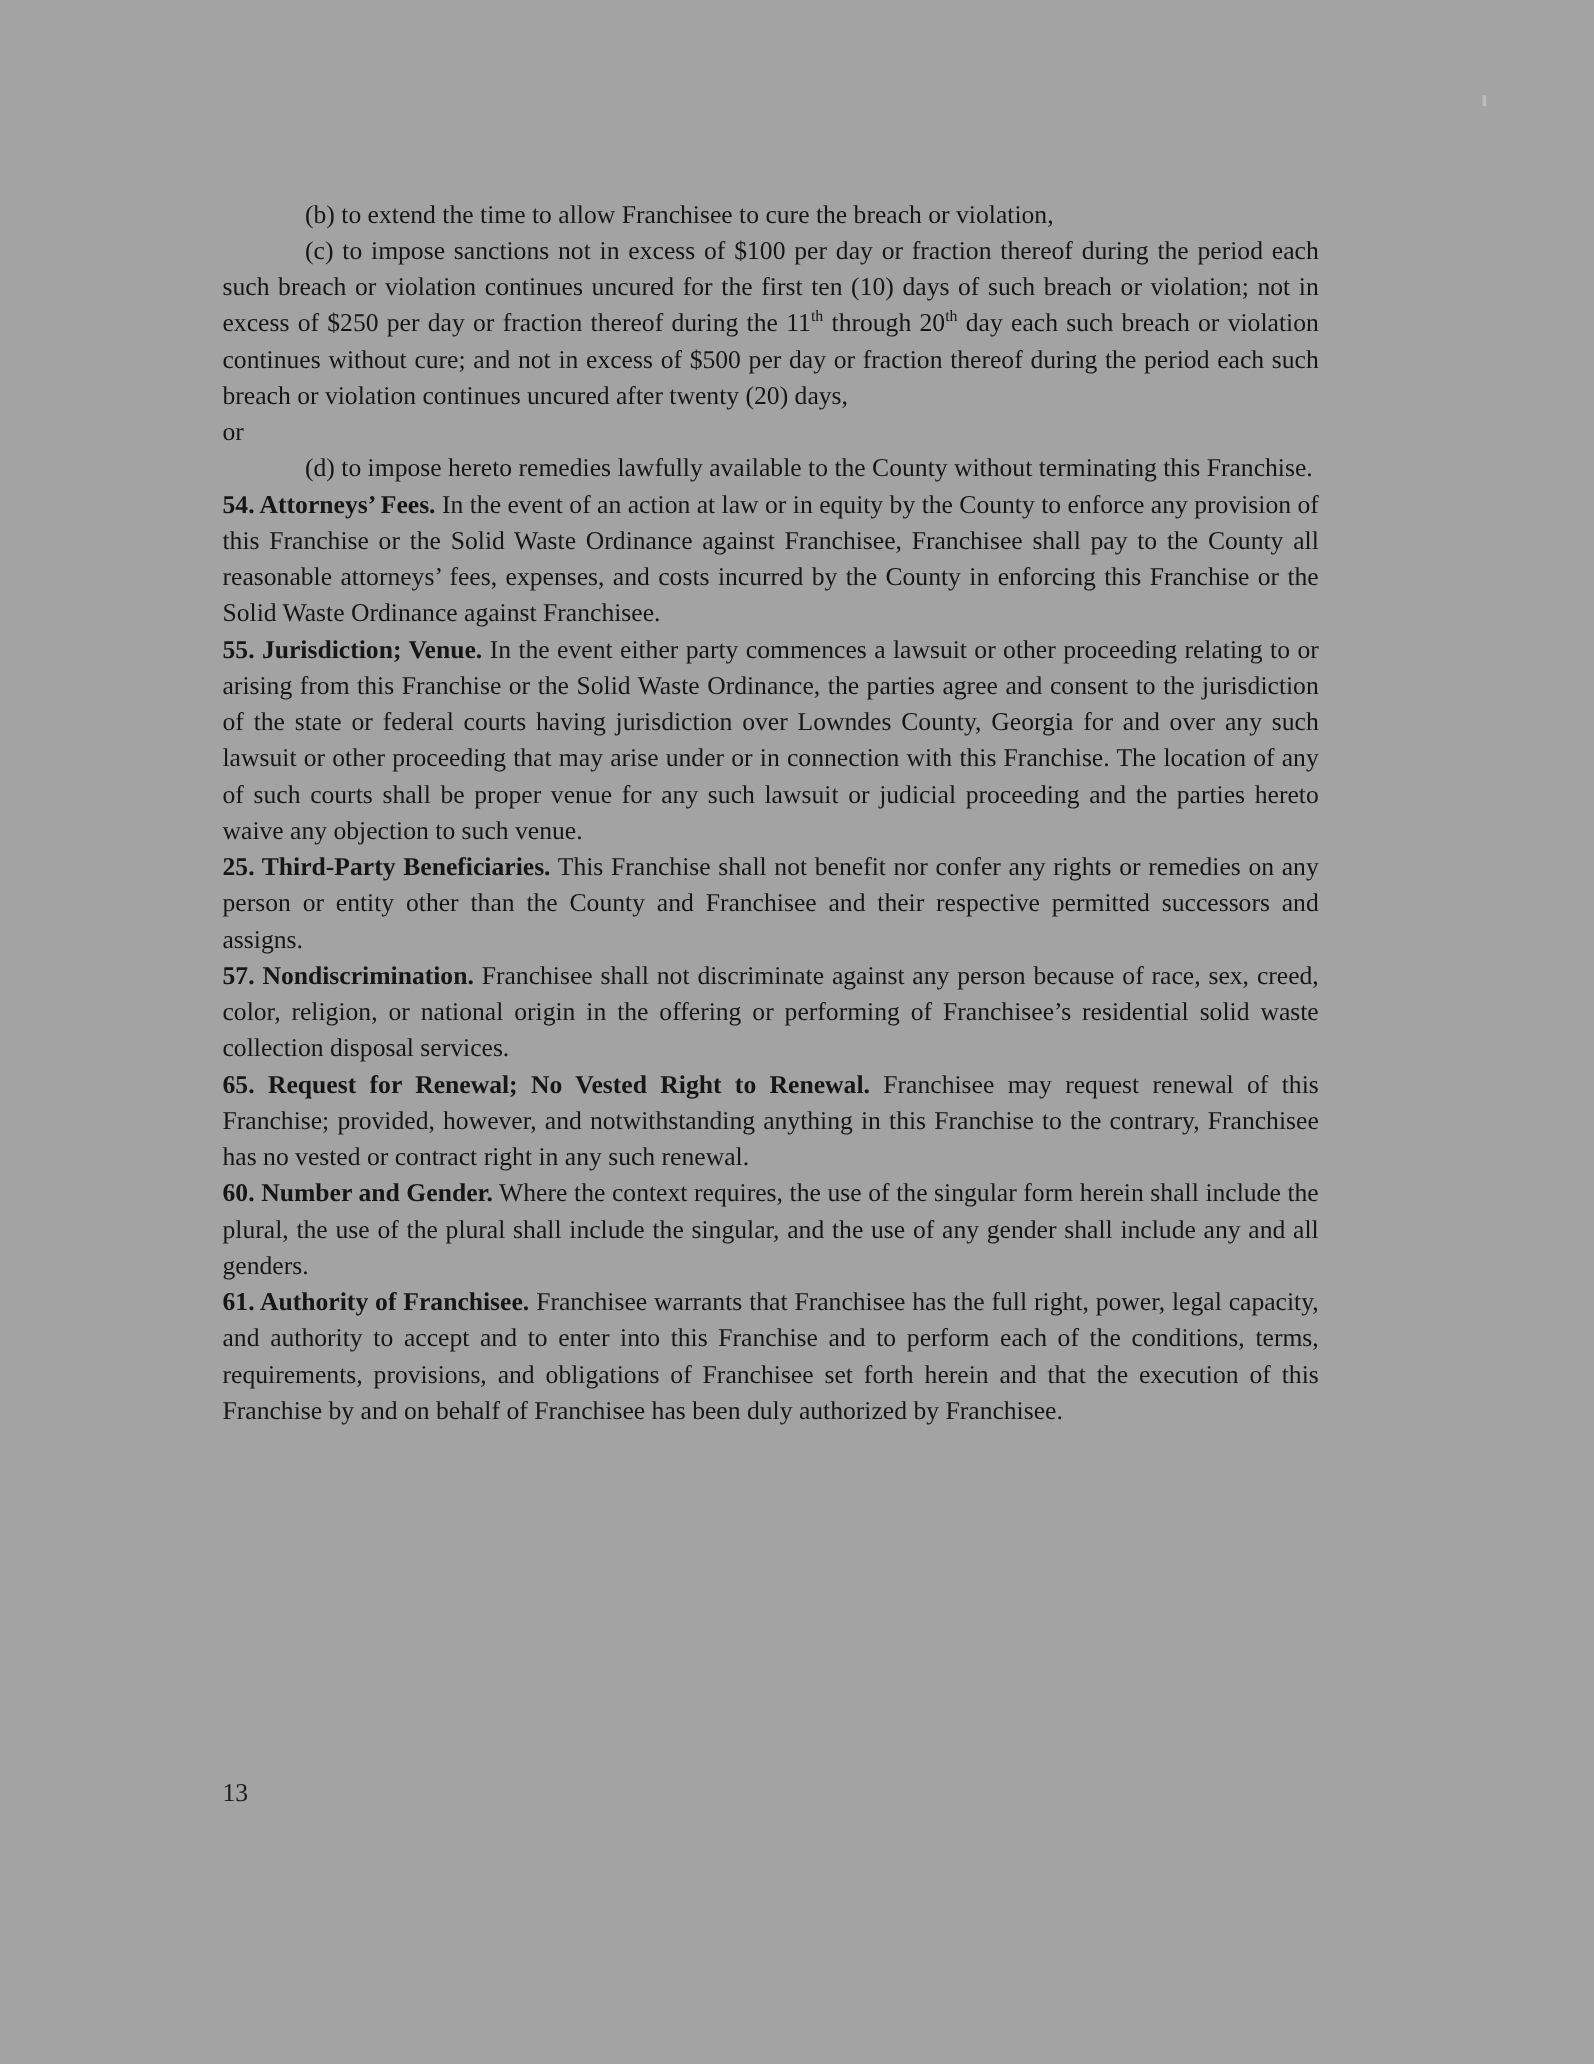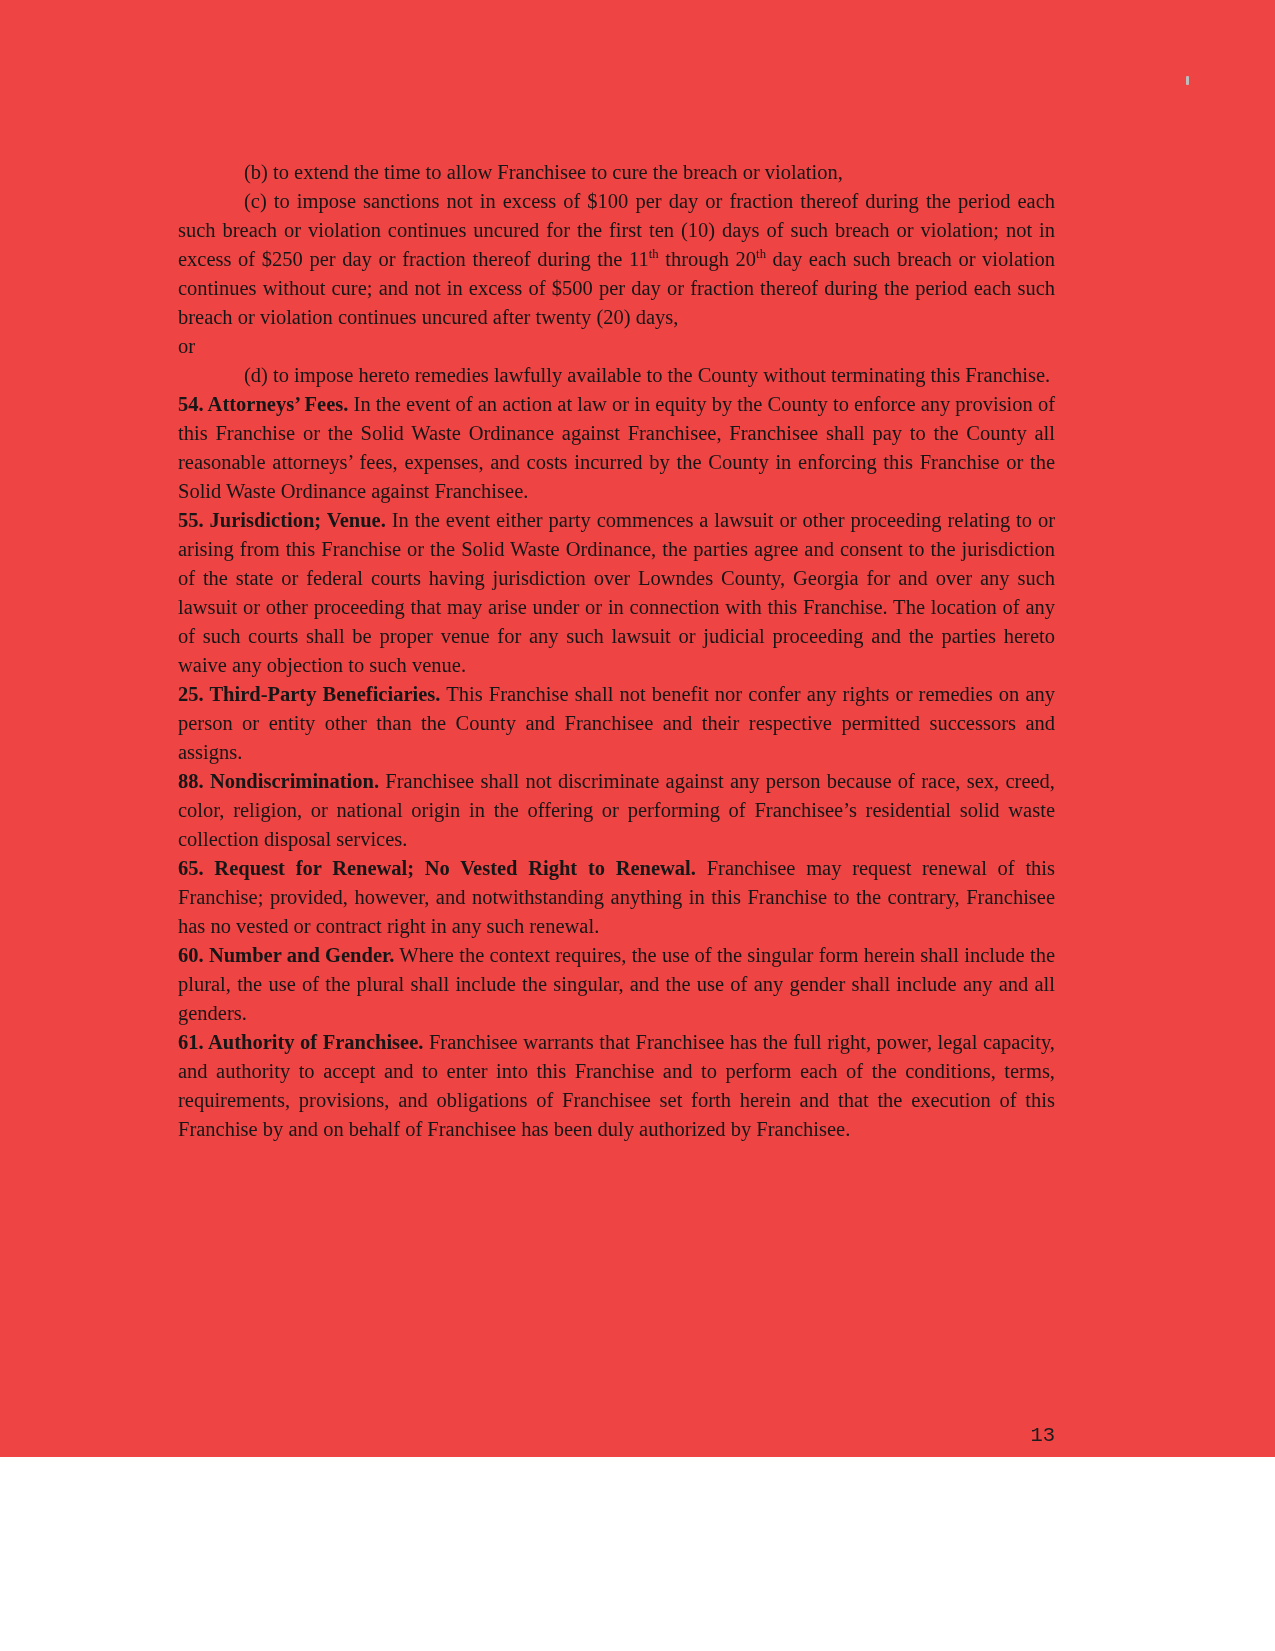--- a/index.html
+++ b/index.html
@@ -1,20 +1,20 @@
 <!DOCTYPE html>
 <html><head>
 <meta charset="utf-8">
 <style>
   html, body { margin: 0; padding: 0; background: #ffffff; }
   .page {
     position: relative;
     width: 1275px;
-    height: 1457px;
-    background: #ef4444;
+    height: 1651px;
+    background: #a3a3a3;
     overflow: hidden;
     font-family: "Liberation Serif", "DejaVu Serif", serif;
     color: #161616;
   }
   .content {
     position: absolute;
     left: 178px;
     top: 158px;
     width: 877px;
   }
@@ -33,24 +33,23 @@
     font-size: 0.62em;
     line-height: 0;
     vertical-align: super;
     margin-top: 37px;
   }
   .page-number {
     position: absolute;
     top: 1424px;
     left: 178px;
     width: 877px;
-    text-align: right;
+    text-align: left;
     font-size: 20.5px;
     color: #1c1c1c;
-    font-family: Liberation Mono, monospace;
   }
   .speck {
     position: absolute;
     left: 1186px;
     top: 76px;
     width: 3px;
     height: 9px;
     background: #bdbdbd;
     border-radius: 1px;
   }
@@ -80,21 +79,21 @@
       <b>55. Jurisdiction; Venue.</b>
       <span>In the event either party commences a lawsuit or other proceeding relating to or arising from this Franchise or the Solid Waste Ordinance, the parties agree and consent to the jurisdiction of the state or federal courts having jurisdiction over Lowndes County, Georgia for and over any such lawsuit or other proceeding that may arise under or in connection with this Franchise. The location of any of such courts shall be proper venue for any such lawsuit or judicial proceeding and the parties hereto waive any objection to such venue.</span>
     </p>
 
     <p class="section">
       <b>25. Third-Party Beneficiaries.</b>
       <span>This Franchise shall not benefit nor confer any rights or remedies on any person or entity other than the County and Franchisee and their respective permitted successors and assigns.</span>
     </p>
 
     <p class="section">
-      <b>88. Nondiscrimination.</b>
+      <b>57. Nondiscrimination.</b>
       <span>Franchisee shall not discriminate against any person because of race, sex, creed, color, religion, or national origin in the offering or performing of Franchisee’s residential solid waste collection disposal services.</span>
     </p>
 
     <p class="section">
       <b>65. Request for Renewal; No Vested Right to Renewal.</b>
       <span>Franchisee may request renewal of this Franchise; provided, however, and notwithstanding anything in this Franchise to the contrary, Franchisee has no vested or contract right in any such renewal.</span>
     </p>
 
 
     <p class="section">

